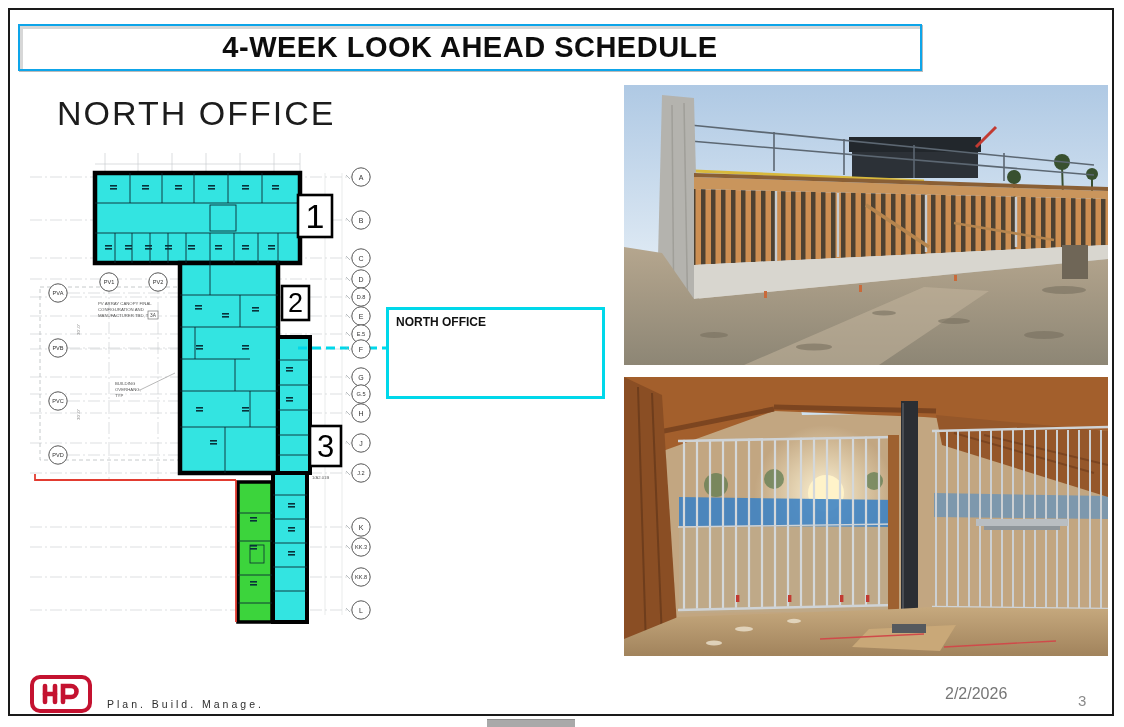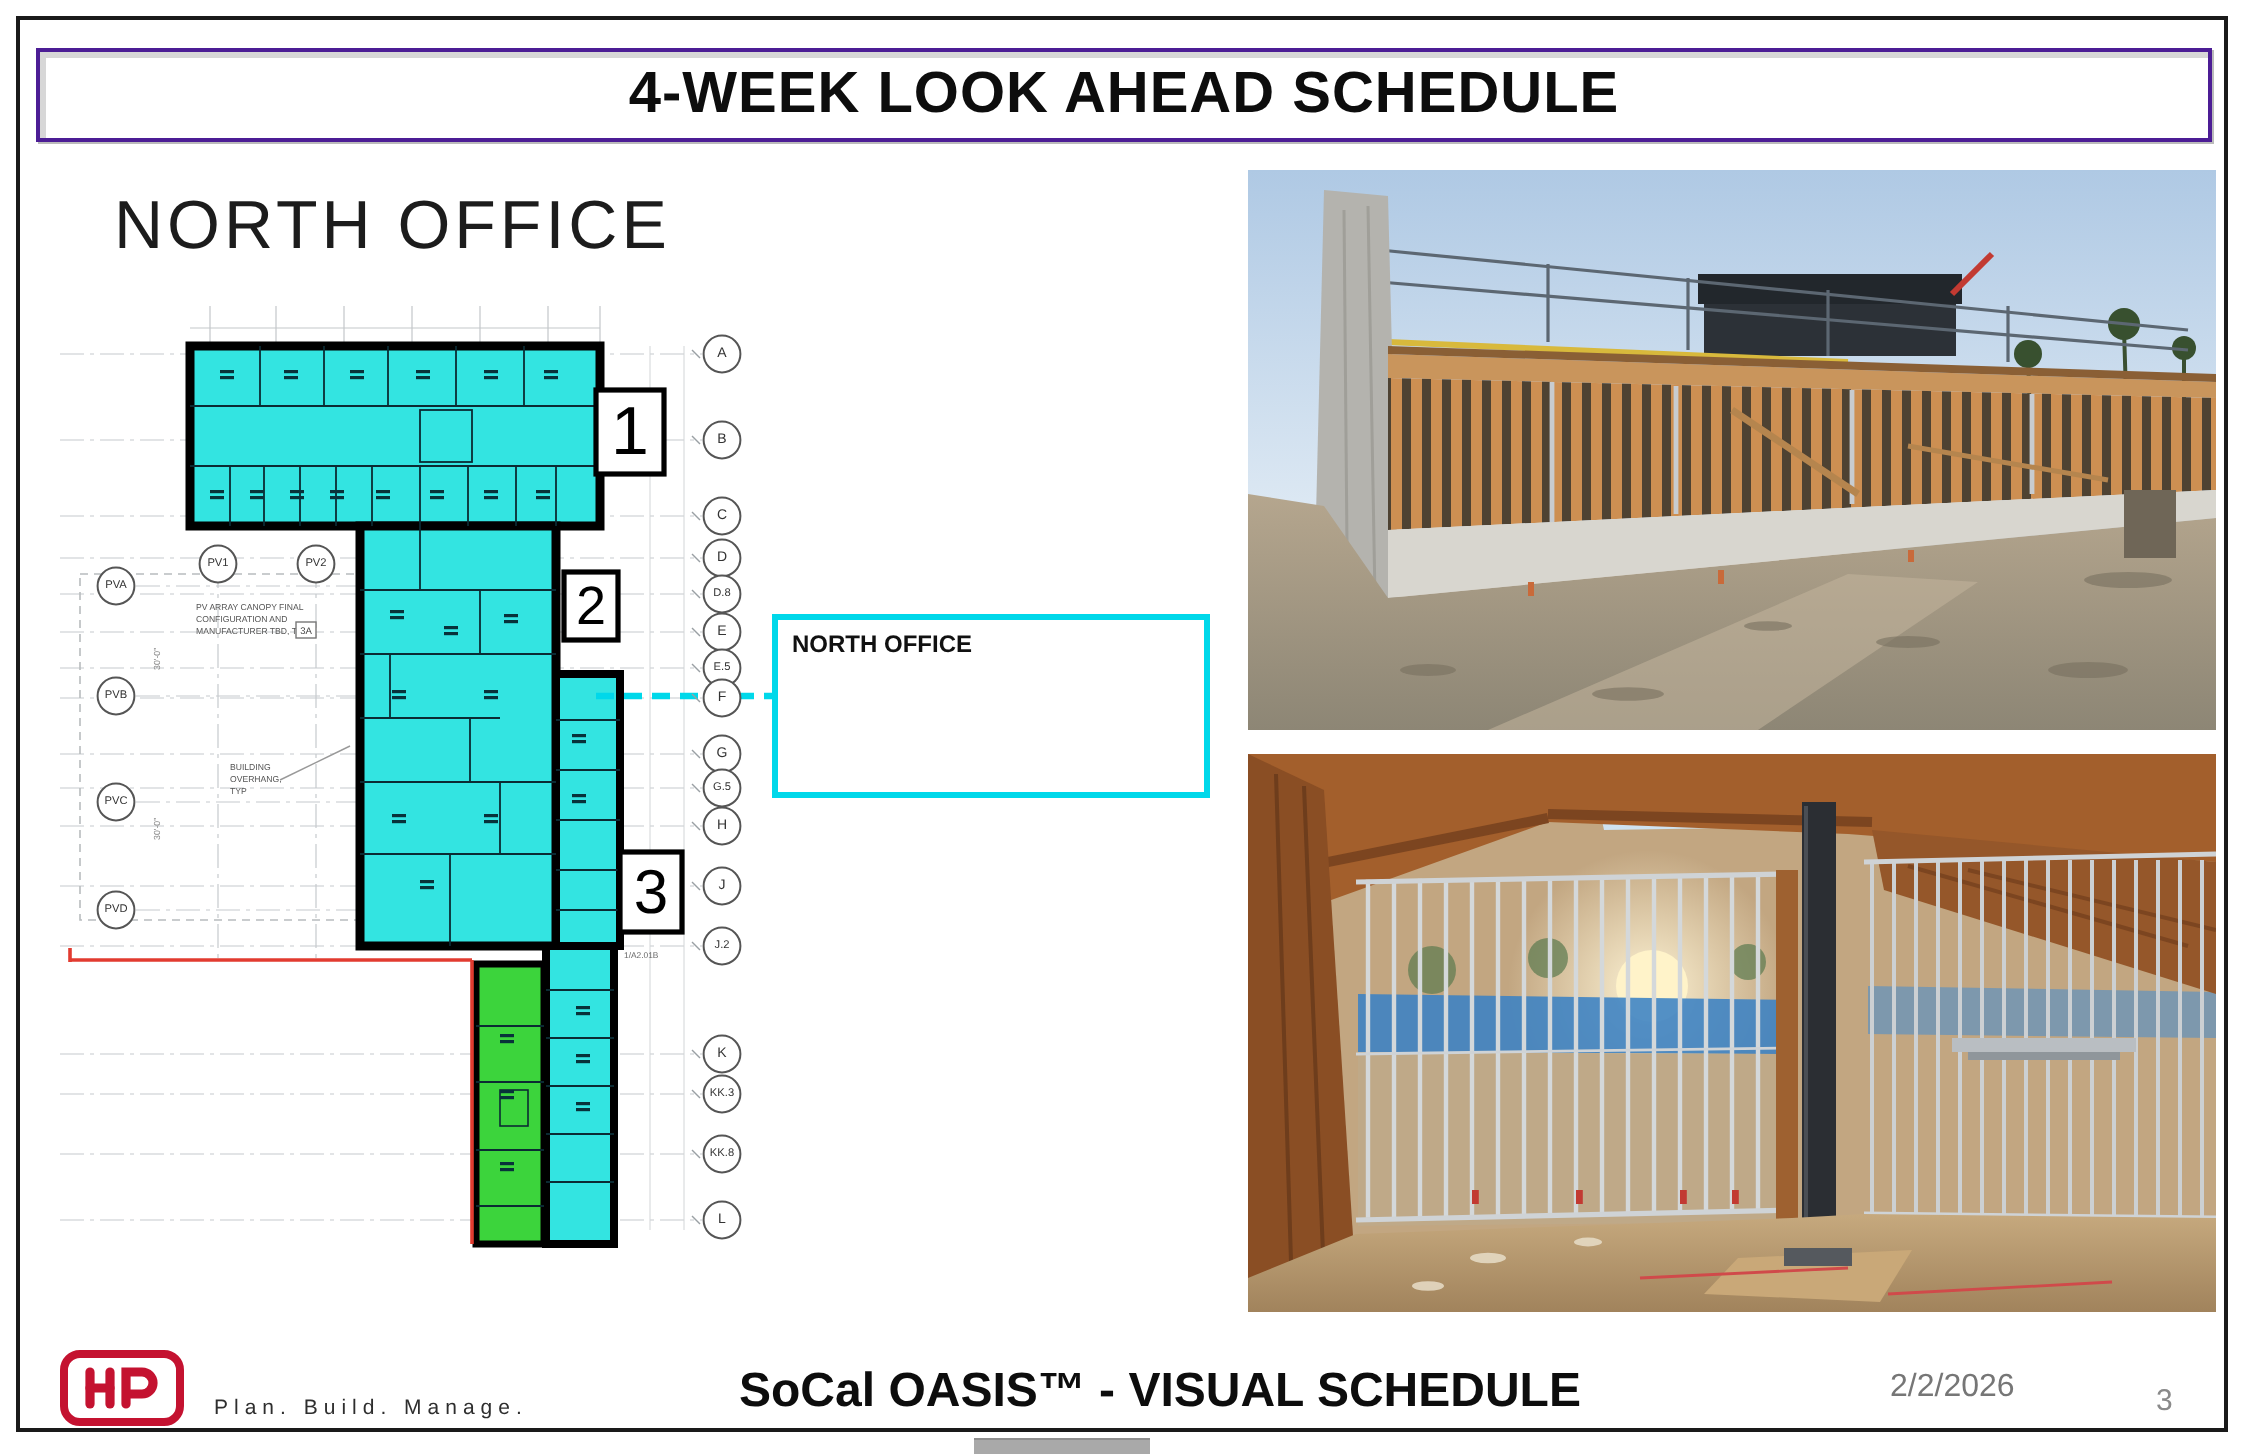--- a/index.html
+++ b/index.html
@@ -1,20 +1,20 @@
 <!DOCTYPE html>
 <html><head>
 <meta charset="utf-8">
 <style>
   html,body{margin:0;padding:0;background:#fff;}
   .page{position:relative;width:1124px;height:727px;background:#fff;overflow:hidden;
         font-family:"Liberation Sans",sans-serif;color:#111;}
   .slide-border{position:absolute;left:8px;top:8px;width:1106px;height:708px;border:2px solid #1a1a1a;box-sizing:border-box;}
-  .title-box{position:absolute;left:18px;top:24px;width:1088px;height:47px;box-sizing:border-box;
-             border:2px solid #4c1d95;box-shadow:3px 3px 0 #d7d7d7 inset,1px 1px 0 #bbb;
+  .title-box{position:absolute;left:18px;top:24px;width:904px;height:47px;box-sizing:border-box;
+             border:2px solid #0ea5e9;box-shadow:3px 3px 0 #d7d7d7 inset,1px 1px 0 #bbb;
              display:flex;align-items:center;justify-content:center;}
   .title-box h1{margin:0;font-size:29px;font-weight:bold;letter-spacing:.5px;color:#0d0d0d;}
   .plan-heading{position:absolute;left:57px;top:94px;font-size:34px;letter-spacing:2px;color:#1c1c1c;}
   .plan-wrap{position:absolute;left:10px;top:145px;width:390px;height:512px;}
   .callout{position:absolute;left:386px;top:307px;width:219px;height:92px;box-sizing:border-box;
            background:#fff;border:3px solid #00d8ea;padding:5px 7px;line-height:14.6px;}
   .callout .c-title{font-size:12px;font-weight:bold;}
   .callout .c-line{font-size:10.6px;font-weight:bold;white-space:nowrap;}
   .photo{position:absolute;left:624px;width:484px;overflow:hidden;}
   .photo svg{display:block;width:100%;height:100%;}
@@ -481,19 +481,18 @@
     <svg class="logo" viewBox="0 0 62 38">
       <rect x="2" y="2" width="58" height="34" rx="8" fill="none" stroke="#c41230" stroke-width="4"></rect>
       <g stroke="#c41230" stroke-width="4.6" fill="none" stroke-linecap="round">
         <path d="M15 11 V27"></path>
           <path d="M15 19 H25"></path>
           <path d="M25 11 V27"></path>
         <path d="M33 27 V11 h8 a5.5 5.5 0 0 1 0 11 h-8"></path>
       </g>
     </svg>
     <div class="tagline">Plan. Build. Manage.</div>
-    <div class="project">SoCal OASIS™ - VISUAL SCHEDULE</div>
     <div class="date">2/2/2026</div>
     <div class="pagenum">3</div>
   </div>
 
   <div class="scroll-thumb"></div>
 </div>
 
 </body></html>

